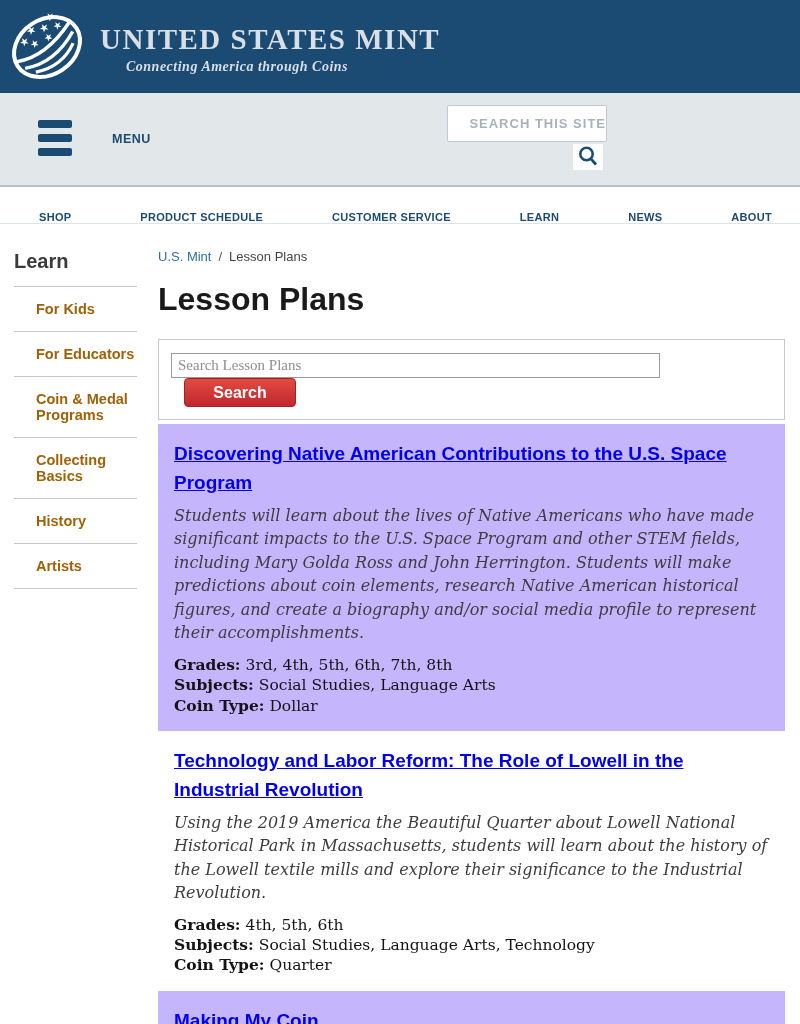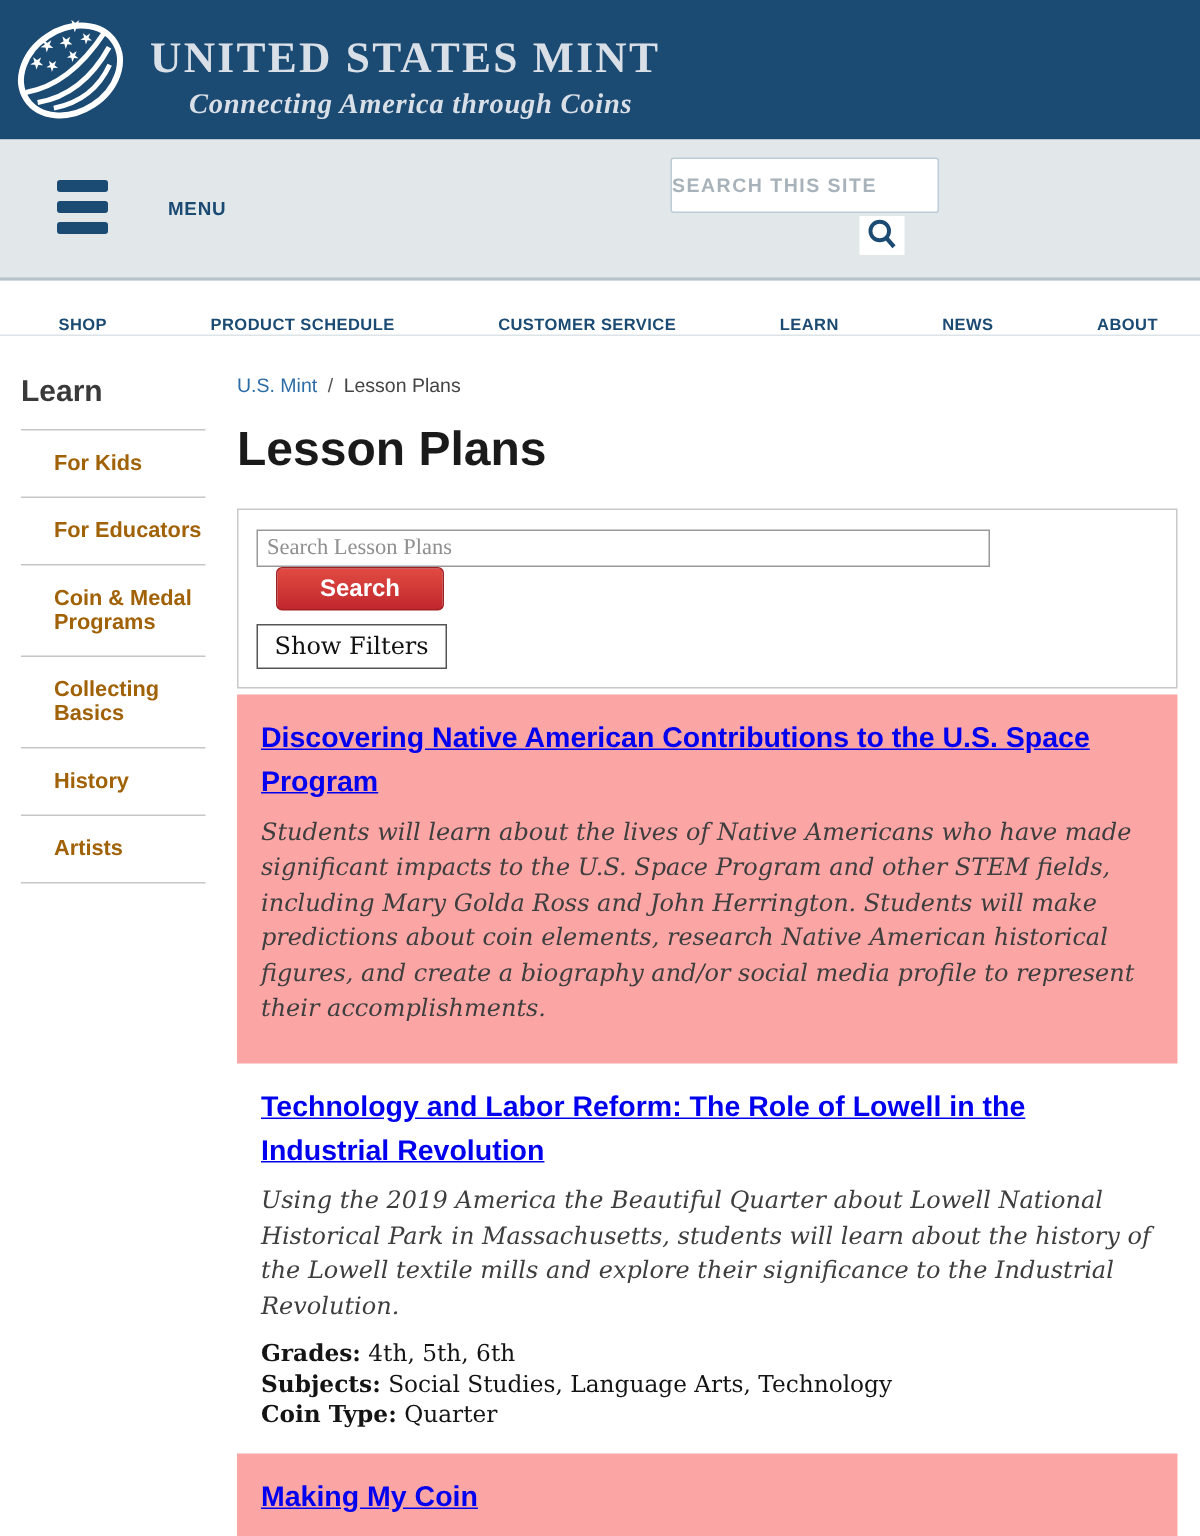--- a/index.html
+++ b/index.html
@@ -6,33 +6,33 @@
   html, body { width: 800px; height: 1024px; overflow: hidden; background: #fff;
     font-family: "Liberation Sans", sans-serif; }
 
   
   .site-header { height: 93px; background: #1b4a73; position: relative; }
   .logo-wrap { position: absolute; left: 9px; top: 7px; width: 76px; height: 80px; }
   .brand { position: absolute; left: 100px; top: 23px; color: #d9dfe7; }
   .brand-name { font-family: "Liberation Serif", serif; font-weight: bold; font-size: 29px;
     letter-spacing: 1.5px; white-space: nowrap; }
   .brand-tagline { font-family: "Liberation Serif", serif; font-style: italic; font-weight: bold;
-    font-size: 19px; margin: 3px 0 0 26px; letter-spacing: .5px; }
+    font-size: 14px; margin: 3px 0 0 26px; letter-spacing: .5px; }
 
   
   .menubar { height: 94px; background: #e2e7ea; position: relative;
     border-bottom: 2px solid #b6c2ca; }
   .hamburger { position: absolute; left: 38px; top: 26px; width: 34px; height: 38px;
     background: none; border: none; cursor: pointer; display: flex; flex-direction: column;
     justify-content: space-between; padding: 1px 0; }
   .hamburger span { display: block; height: 8px; width: 34px; background: #1b4a73; border-radius: 2px; }
   .menu-label { position: absolute; left: 112px; top: 39px; font-size: 12.5px; font-weight: bold;
     color: #1b4a73; letter-spacing: .5px; cursor: pointer; }
-  .site-search { position: absolute; left: 447px; top: 12px; width: 179px; height: 37px;
-    border: 1px solid #bccbd6; border-radius: 2px; background: #fff; text-align: left;
+  .site-search { position: absolute; left: 447px; top: 12px; width: 160px; height: 37px;
+    border: 1px solid #bccbd6; border-radius: 2px; background: #fff; text-align: right;
     font-family: "Liberation Sans", sans-serif; font-size: 13px; font-weight: bold;
     letter-spacing: 1px; color: #333; }
   .site-search::placeholder { color: #a7b2ba; opacity: 1; }
   .site-search-btn { position: absolute; left: 573px; top: 51px; width: 30px; height: 26px;
     background: #fff; border: none; cursor: pointer; padding: 1px 3px; }
 
   
   .primary-nav { height: 37px; background: #fff; border-bottom: 1px solid #dde4e8;
     display: flex; align-items: flex-end; justify-content: space-between;
     padding: 0 28px 0 39px; }
@@ -65,21 +65,21 @@
   .search-btn { margin-left: 13px; width: 112px; height: 29px; vertical-align: middle;
     border: 1px solid #a32022; border-radius: 4px; color: #fff; font-weight: bold; font-size: 16px;
     font-family: "Liberation Sans", sans-serif; cursor: pointer;
     background: linear-gradient(#e14b42, #c1272d); }
   .filters-btn { display: block; margin-top: 9px; padding: 4px 11px 5px;
     font-family: "DejaVu Serif", serif; font-size: 16px; color: #111; background: #fff;
     border: 1px solid #555; cursor: pointer; }
 
   
   .card { padding: 13px 16px 15px; }
-  .card.gray { background: #fca5a5; }
+  .card.gray { background: #c4b5fd; }
   .card h2 { margin: 0 0 8px; line-height: 1.22; }
   .card h2 a { font-size: 19px; font-weight: bold; color: #0000ee; text-decoration: underline;
     cursor: pointer; }
   .card .desc { font-family: "DejaVu Serif", serif; font-style: italic; font-size: 16px;
     color: #3e3e3e; line-height: 1.47; margin-bottom: 10px; }
   .card .meta div { font-family: "DejaVu Serif", serif; font-size: 15.5px; color: #141414;
     line-height: 1.32; }
   .card .meta b { font-weight: bold; }
 </style>
 </head>
@@ -152,28 +152,41 @@
 
     <div class="breadcrumb">
       <a>U.S. Mint</a><span class="sep">/</span><span>Lesson Plans</span>
     </div>
 
     <h1 class="page-title">Lesson Plans</h1>
 
     <div class="search-panel">
       <input class="lesson-search-input" type="text" placeholder="Search Lesson Plans" style="">
       <button class="search-btn">Search</button>
-      <button class="filters-btn">Show Filters</button>
     </div>
 
     <div class="results">
 
       <article class="card gray">
         <h2><a>Discovering Native American Contributions to the U.S. Space Program</a></h2>
         <p class="desc">Students will learn about the lives of Native Americans who have made significant impacts to the U.S. Space Program and other STEM fields, including Mary Golda Ross and John Herrington. Students will make predictions about coin elements, research Native American historical figures, and create a biography and/or social media profile to represent their accomplishments.</p>
+        <div class="meta">
+          <div>
+            <b>Grades:</b>
+            <span>3rd, 4th, 5th, 6th, 7th, 8th</span>
+          </div>
+          <div>
+            <b>Subjects:</b>
+            <span>Social Studies, Language Arts</span>
+          </div>
+          <div>
+            <b>Coin Type:</b>
+            <span>Dollar</span>
+          </div>
+        </div>
       </article>
 
       <article class="card">
         <h2><a>Technology and Labor Reform: The Role of Lowell in the Industrial Revolution</a></h2>
         <p class="desc">Using the 2019 America the Beautiful Quarter about Lowell National Historical Park in Massachusetts, students will learn about the history of the Lowell textile mills and explore their significance to the Industrial Revolution.</p>
         <div class="meta">
           <div>
             <b>Grades:</b>
             <span>4th, 5th, 6th</span>
           </div>

